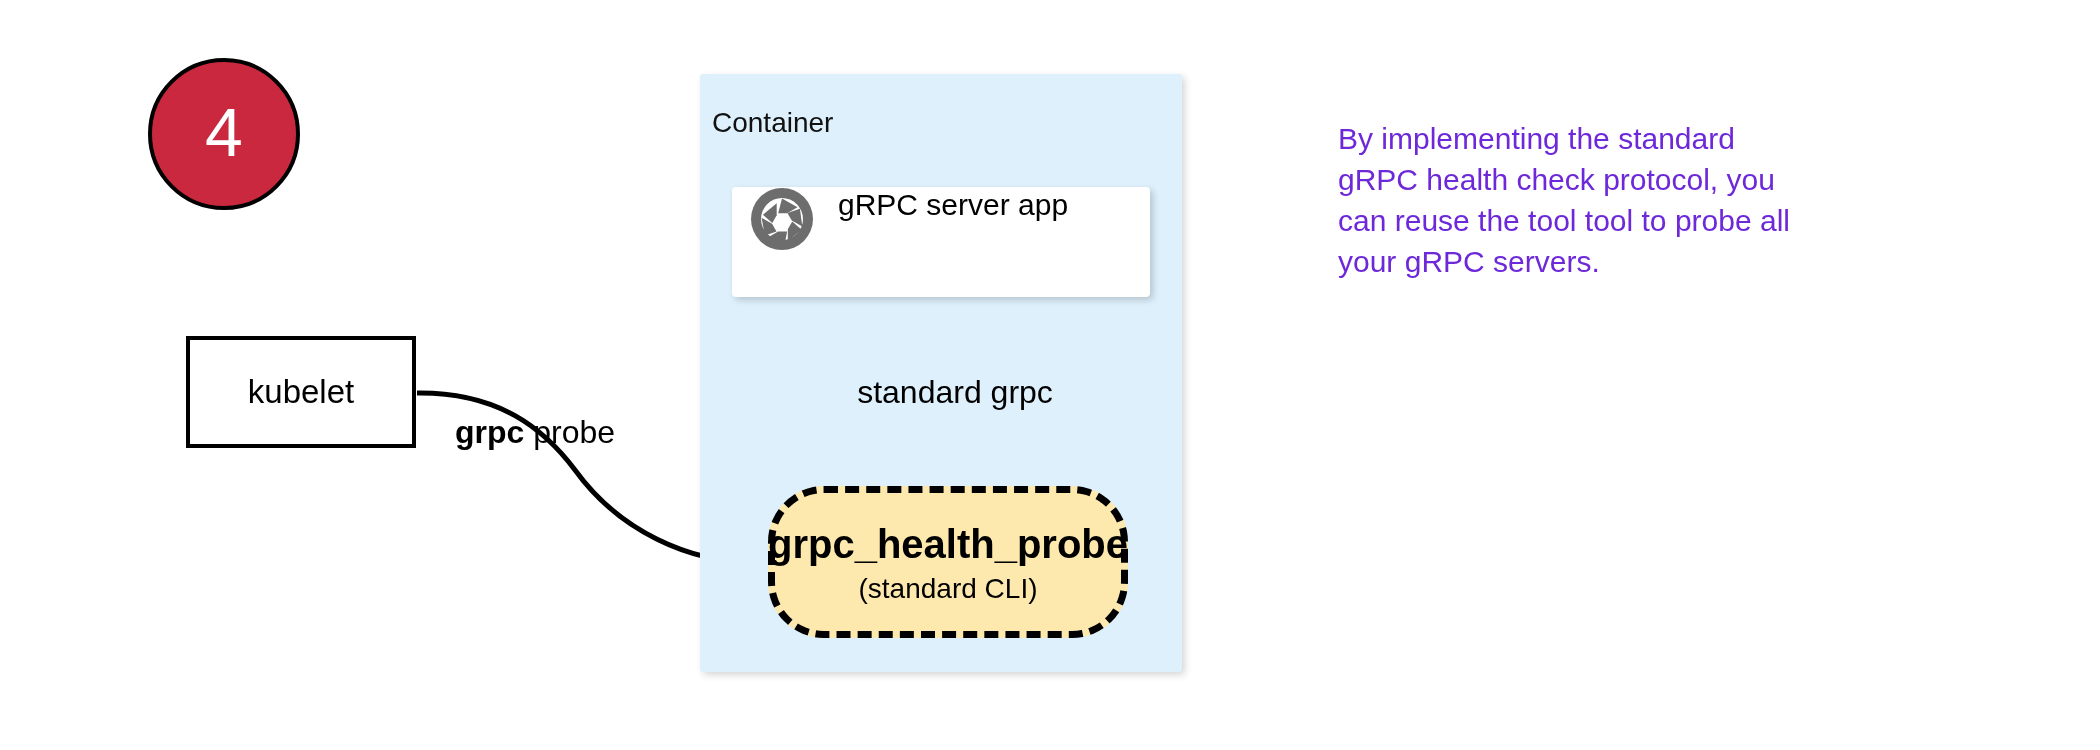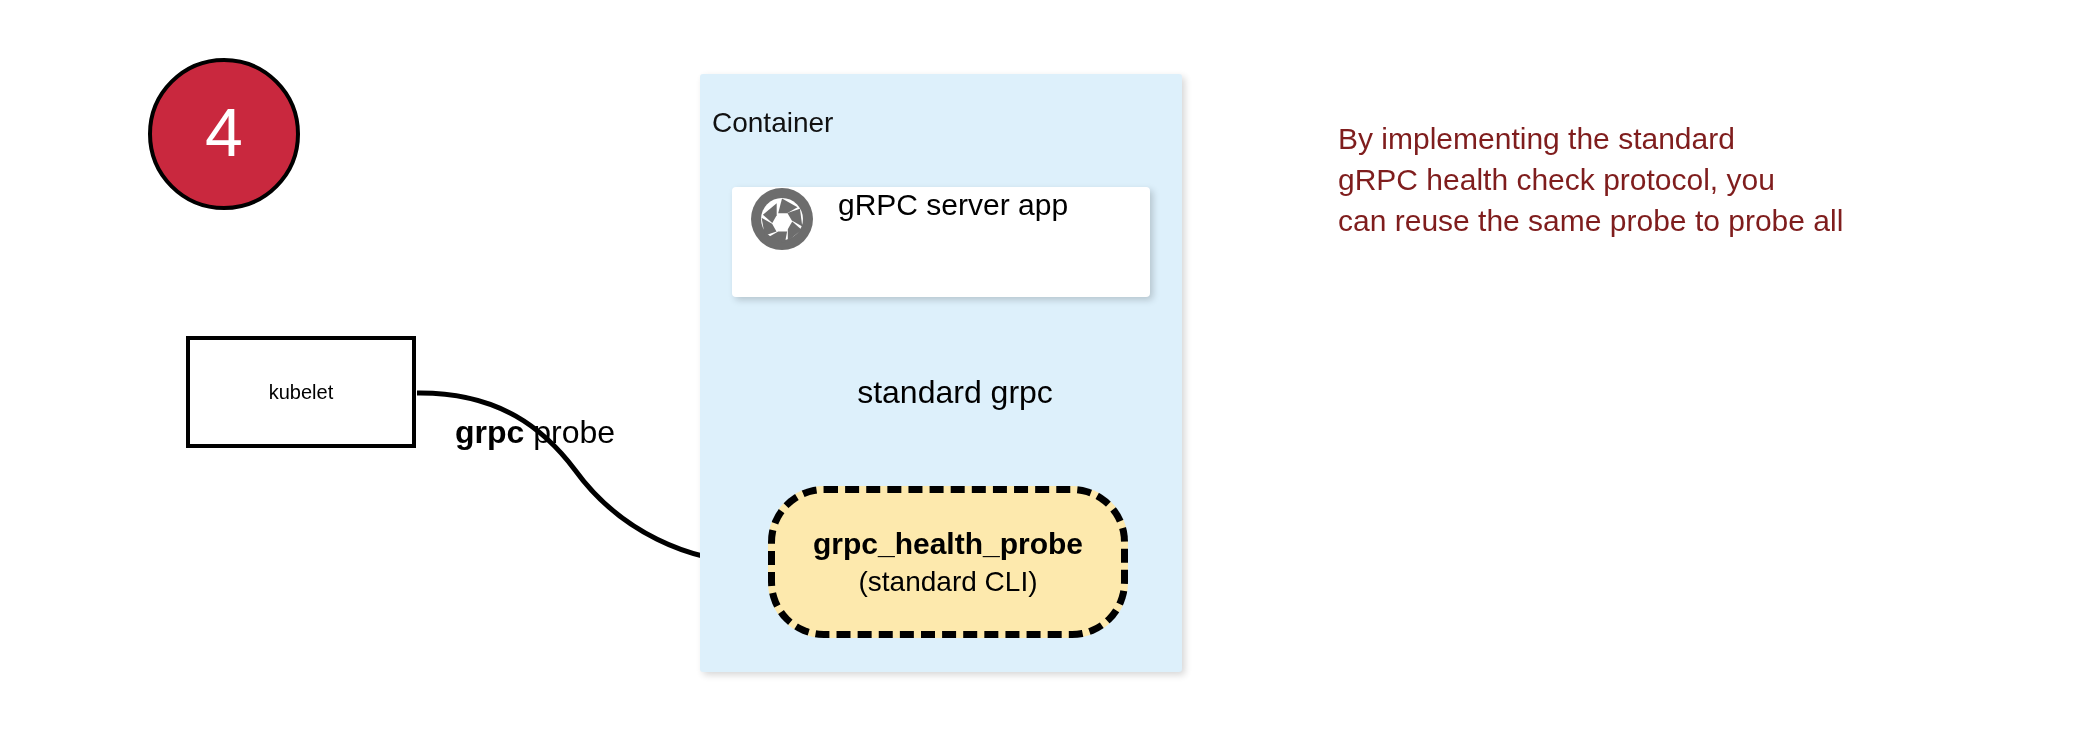--- a/index.html
+++ b/index.html
@@ -57,21 +57,21 @@
     width: 230px;
     height: 112px;
     background: #ffffff;
     border: 4px solid #000000;
     box-sizing: border-box;
     display: flex;
     align-items: center;
     justify-content: center;
   }
   .kubelet-label {
-    font-size: 20px;
+    font-size: 33px;
     line-height: 1.2;
   }
 
   
   .container-panel {
     position: absolute;
     left: 700px;
     top: 74px;
     width: 482px;
     height: 598px;
@@ -124,21 +124,21 @@
     background: #fde9ad;
     border: 7px dashed #000000;
     border-radius: 56px;
     box-sizing: border-box;
     display: flex;
     flex-direction: column;
     align-items: center;
     justify-content: center;
   }
   .probe-title {
-    font-size: 30px;
+    font-size: 40px;
     font-weight: bold;
     line-height: 1.25;
   }
   .probe-subtitle {
     font-size: 28px;
     line-height: 1.25;
     margin-top: 2px;
     text-align: right;
   }
 
@@ -169,21 +169,21 @@
   }
 
   
   .side-note {
     position: absolute;
     left: 1338px;
     top: 118px;
     width: 600px;
     font-size: 30px;
     line-height: 41px;
-    color: #7f1d1d;
+    color: #6d28d9;
   }
   .side-note span {
     display: block;
     white-space: nowrap;
   }
 
   
   .label-backing {
     position: absolute;
     background: #ddf0fb;
@@ -243,14 +243,15 @@
 <div class="edge-label exec-probe-label"><span class="kw">grpc</span><span> probe</span></div>
 
 <div class="label-backing" style="left:832px; top:378px; width:246px; height:84px;"></div>
 <div class="edge-label protocol-label">
   <span>standard grpc</span>
 </div>
 
 <div class="side-note">
   <span>By implementing the standard</span>
   <span>gRPC health check protocol, you</span>
-  <span>can reuse the same probe to probe all</span>
+  <span>can reuse the tool tool to probe all</span>
+  <span>your gRPC servers.</span>
 </div>
 
 </body></html>

